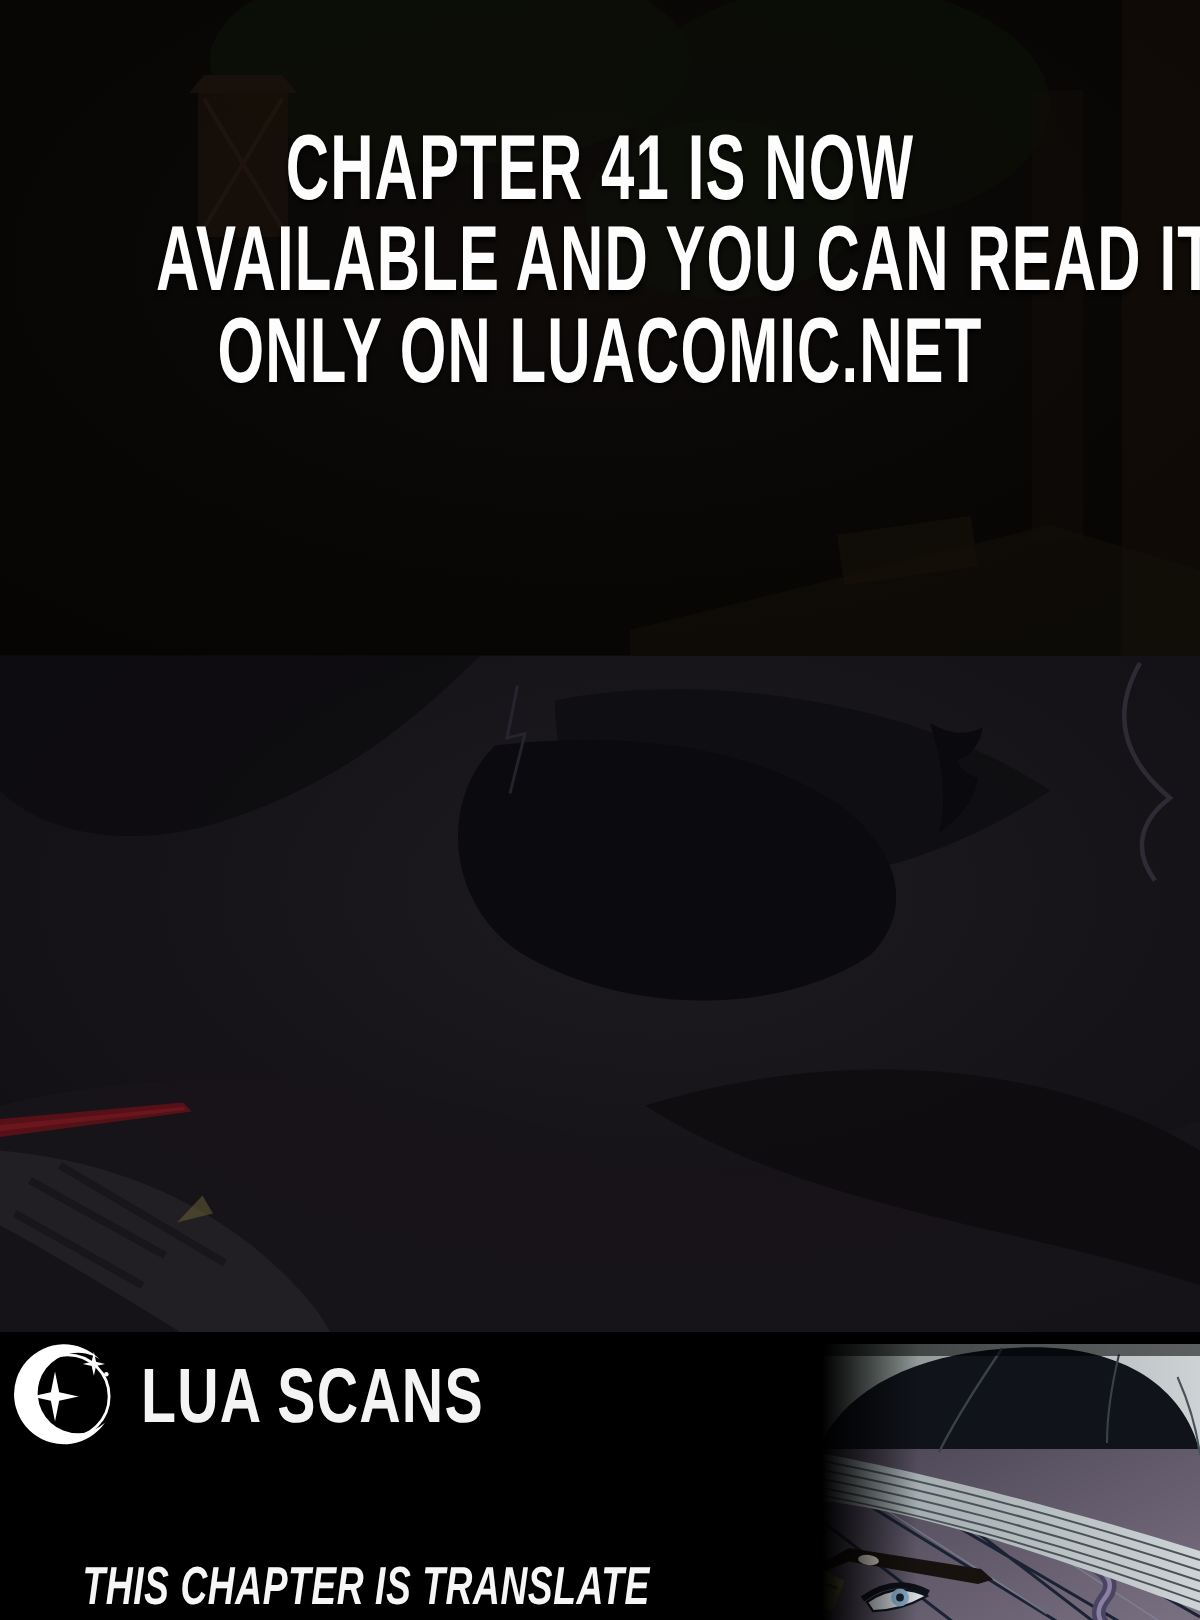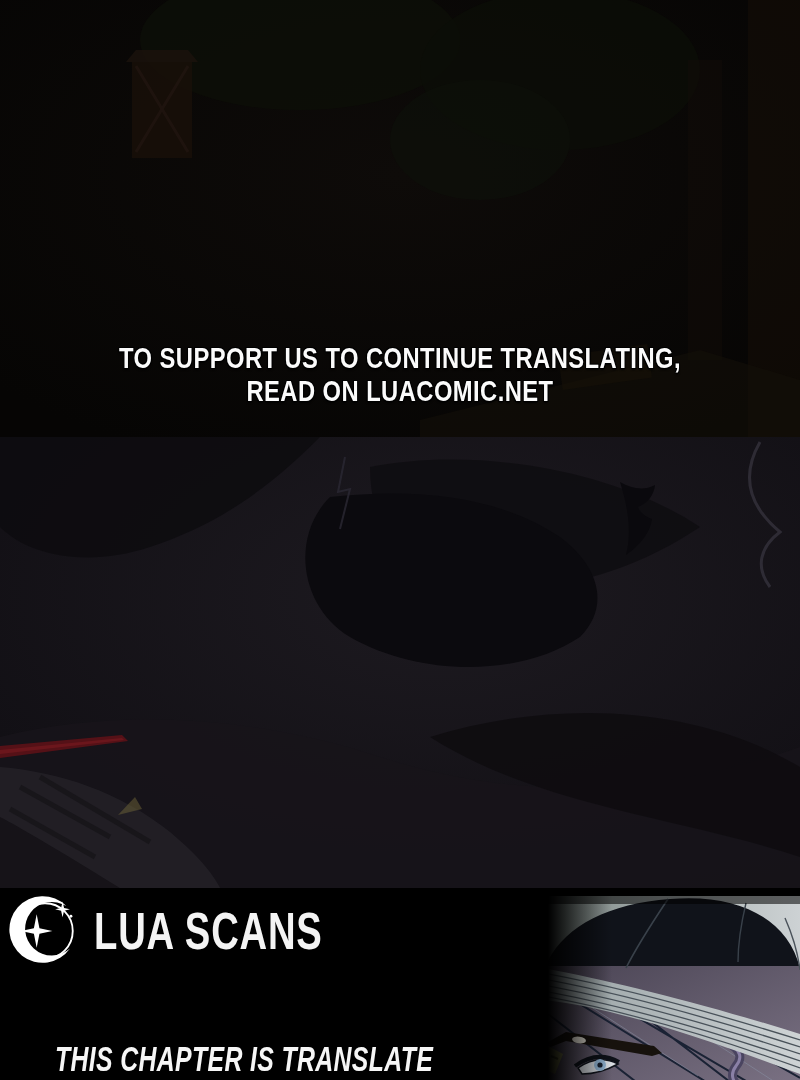--- a/index.html
+++ b/index.html
@@ -88,25 +88,26 @@
       <rect x="132" y="62" width="60" height="96" fill="#170f09" opacity=".9"></rect>
       <path d="M136 66 L188 152 M188 66 L136 152" stroke="#241812" stroke-width="3" opacity=".6" fill="none"></path>
 
       <rect x="748" y="0" width="52" height="437" fill="#150e08" opacity=".55"></rect>
       <rect x="688" y="60" width="34" height="300" fill="#120c07" opacity=".5"></rect>
 
       <polygon points="420,420 700,350 800,380 800,437 420,437" fill="#14100a" opacity=".55"></polygon>
       <rect x="560" y="350" width="90" height="34" fill="#181208" opacity=".5" transform="rotate(-8 605 367)"></rect>
     </svg>
 
-
-    <div class="support">
-      <div class="sp-line">TO SUPPORT US TO CONTINUE TRANSLATING,</div>
-      <div class="sp-line">READ ON LUACOMIC.NET</div>
+    <div class="headline">
+      <div class="hl-line">CHAPTER 41 IS NOW</div>
+      <div class="hl-line">AVAILABLE AND YOU CAN READ IT</div>
+      <div class="hl-line">ONLY ON LUACOMIC.NET</div>
     </div>
+
   </section>
 
   <section class="sec-mid">
     <svg class="art" viewBox="0 0 800 451" width="800" height="451">
       <rect x="0" y="0" width="800" height="451" fill="#141218"></rect>
       <radialGradient id="glowB" cx="55%" cy="35%" r="75%">
         <stop offset="0" stop-color="#1d1a20"></stop>
           <stop offset="1" stop-color="#100e13"></stop>
       </radialGradient>
       <rect x="0" y="0" width="800" height="451" fill="url(#glowB)"></rect>

